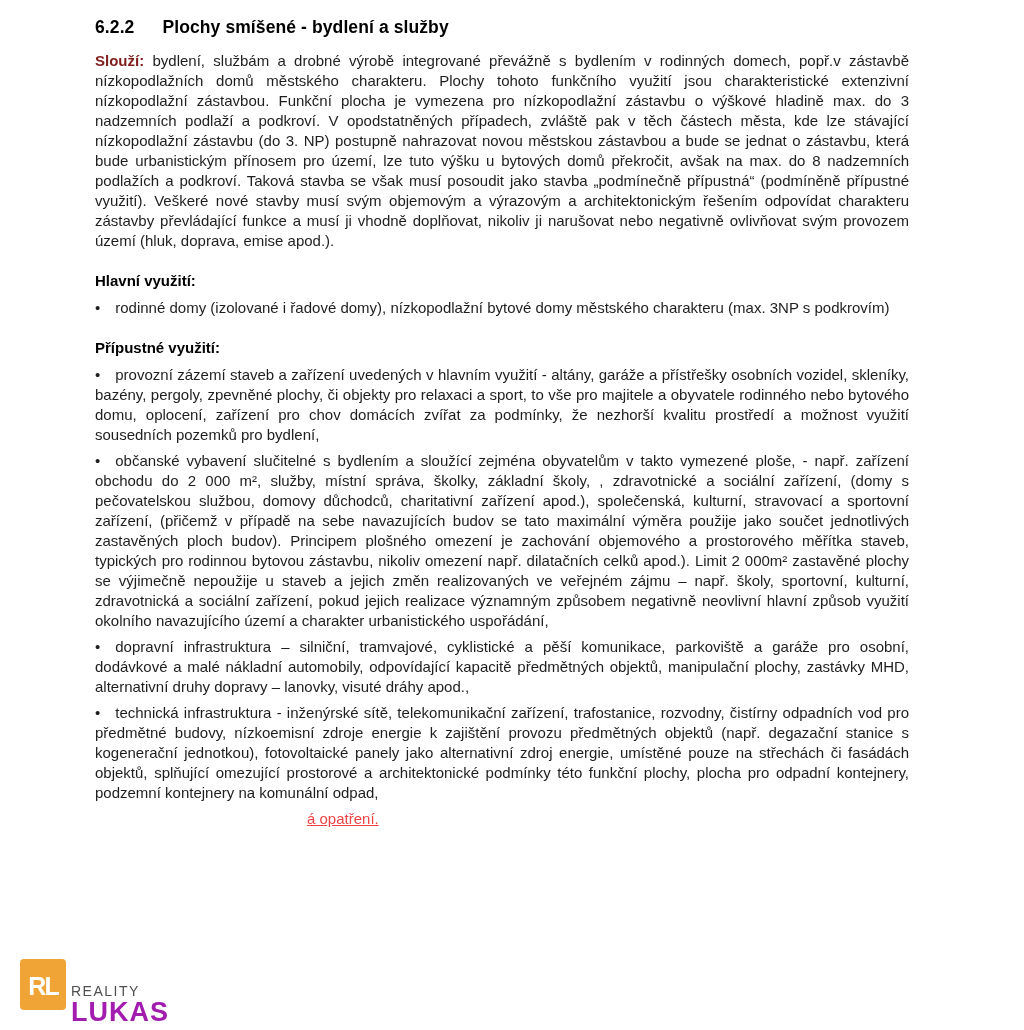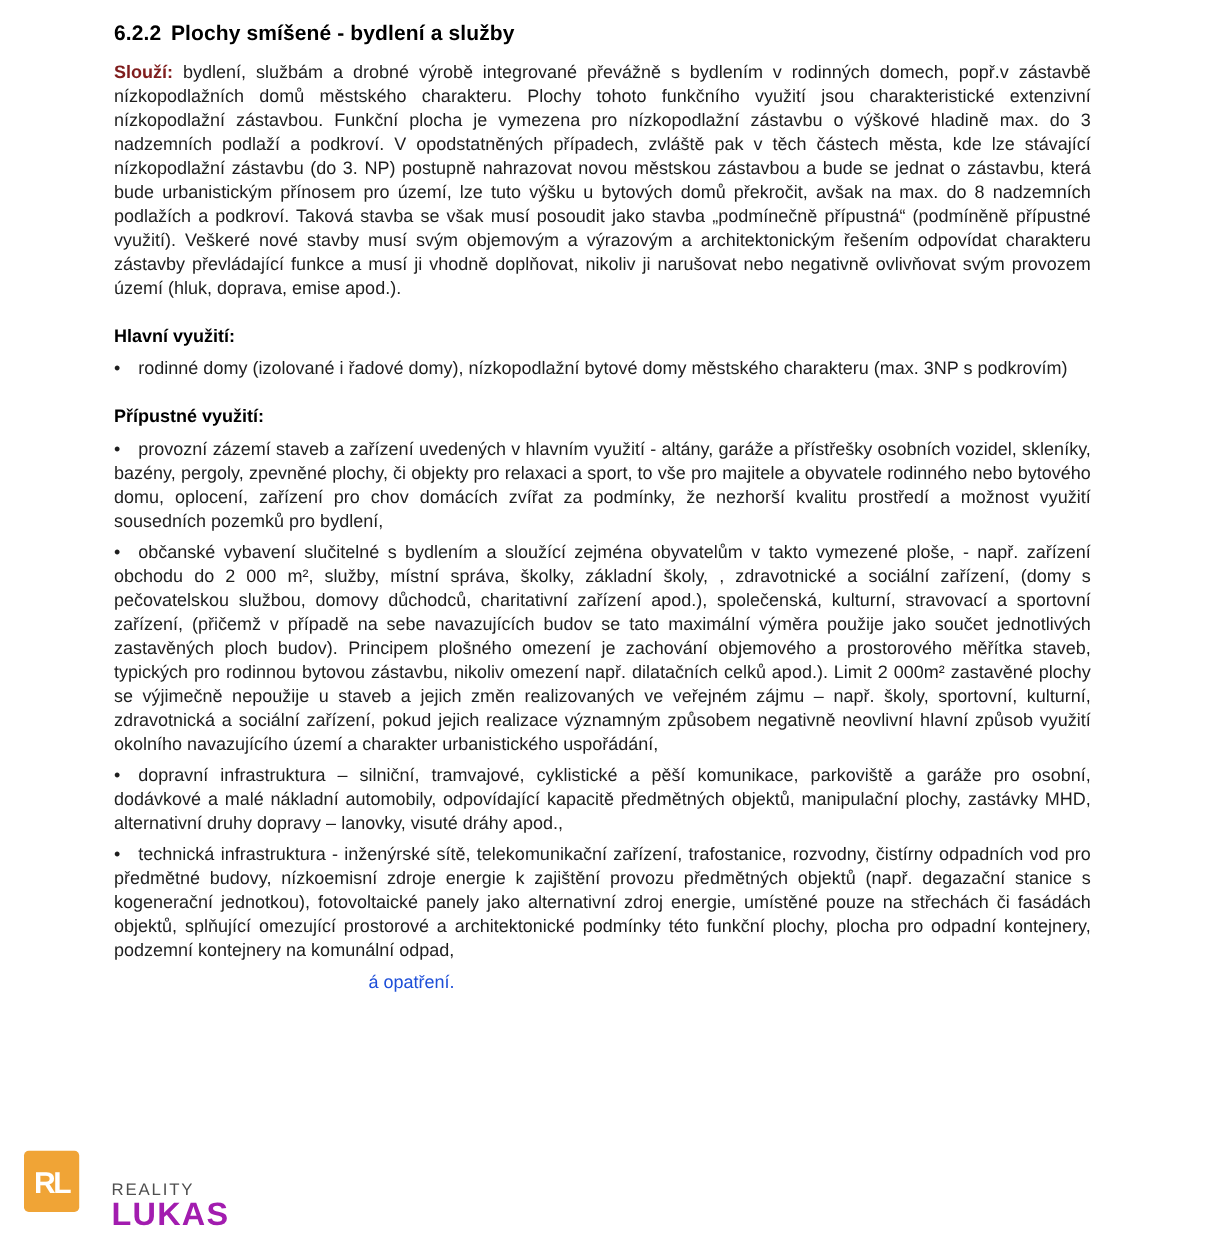--- a/index.html
+++ b/index.html
@@ -27,21 +27,21 @@
   }
   h1.doc-heading {
     font-size: 17.5px;
     line-height: 22px;
     font-weight: bold;
     color: #000;
     text-align: left;
     margin-bottom: 13px;
     letter-spacing: 0.1px;
   }
-  h1.doc-heading .hnum { margin-right: 8px; }
+  h1.doc-heading .hnum { margin-right: 28px; }
   p.para { margin-bottom: 4px; }
   p.para .lead { font-weight: bold; color: #7f1d1d; }
   h2.sec-title {
     font-size: 15px;
     line-height: 20px;
     font-weight: bold;
     color: #000;
     text-align: left;
     margin-top: 20px;
     margin-bottom: 7px;
@@ -50,40 +50,41 @@
     margin-bottom: 6px;
   }
   p.bullet::before {
     content: "\2022";
     font-size: 15px;
     margin-right: 15px;
   }
   p.bullet-faded { color: #a9a9a9; margin-bottom: 2px; }
   p.bullet-faded .txt-dark { color: #222; }
   p.fragment {
-    color: #1d4ed8;
+    color: #ef4444;
     text-align: left;
     margin-left: 212px;
+    text-decoration: underline;
   }
   .fade-overlay {
     position: absolute;
     left: 0;
     bottom: 0;
     width: 100%;
     height: 42px;
     background: linear-gradient(to top, #ffffff 55%, rgba(255,255,255,0));
     pointer-events: none;
   }
   .logo {
     position: absolute;
     left: 20px;
     bottom: 4px;
     display: flex;
     align-items: center;
-    gap: 27px;
+    gap: 5px;
   }
   .logo-mark {
     width: 46px;
     height: 51px;
     background: #F0A436;
     border-radius: 4px;
     display: flex;
     align-items: center;
     justify-content: center;
   }

